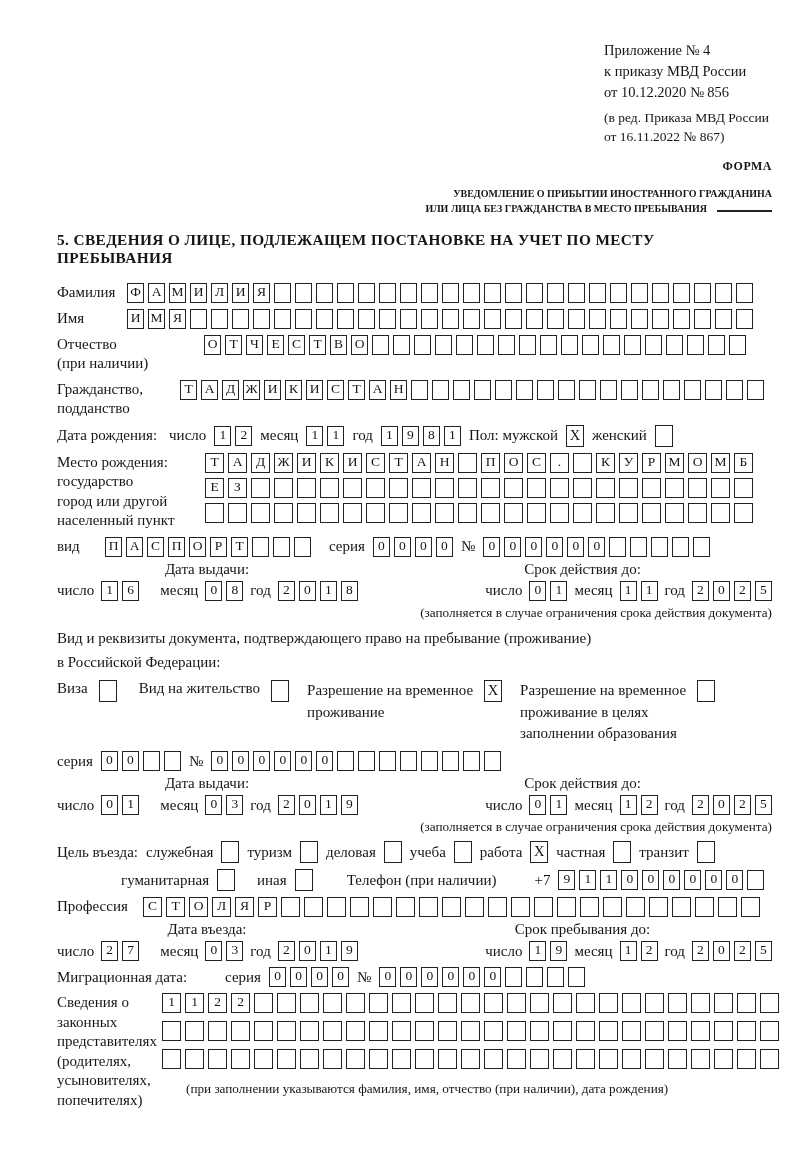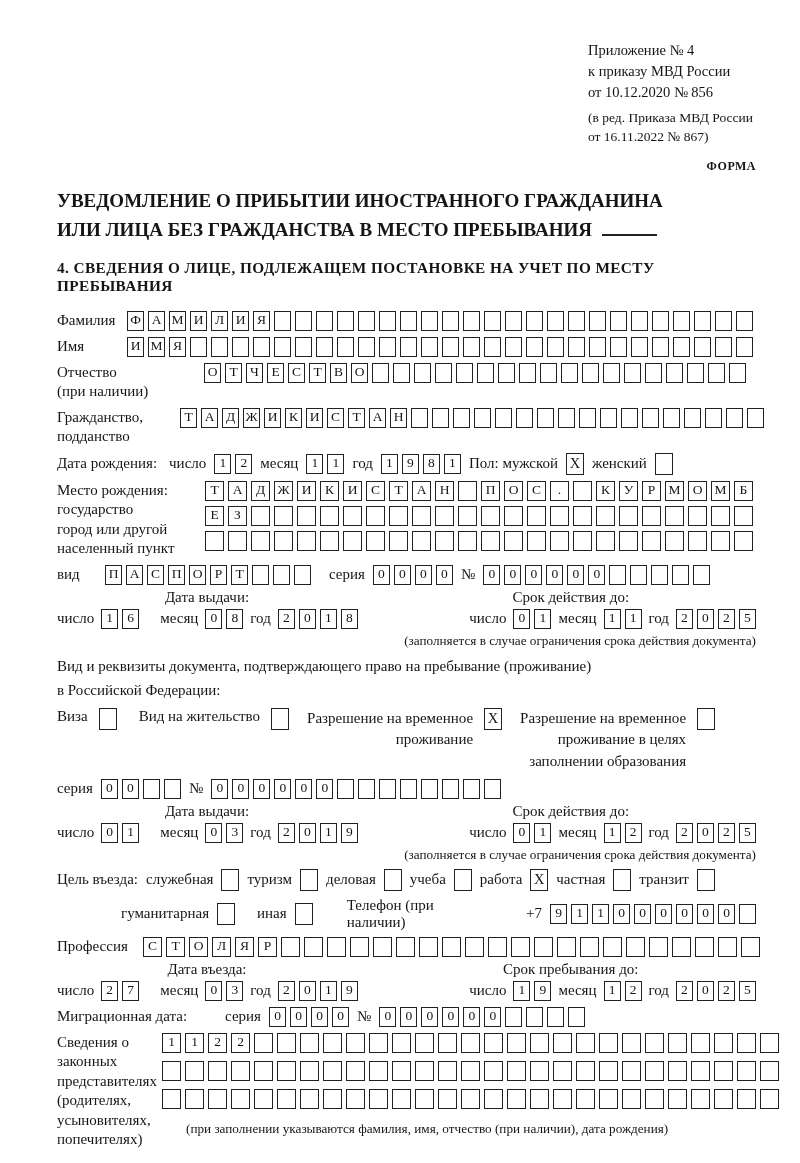--- a/index.html
+++ b/index.html
@@ -2,28 +2,28 @@
 <html><head>
 <meta charset="utf-8">
 <style>
   * { margin:0; padding:0; box-sizing:border-box; }
   html,body { background:#ffffff; }
   body {
     width:800px; height:1163px; overflow:hidden;
     font-family:"Liberation Serif","DejaVu Serif",serif;
     color:#151515; font-size:15px;
   }
-  .page { padding:40px 44px 0 57px; height:100%; }
+  .page { padding:40px 28px 0 57px; height:100%; }
 
   
   .hdr { width:168px; margin-left:auto; font-size:14.5px; line-height:1.45; }
   .hdr .l2 { margin-top:6px; font-size:13.5px; line-height:1.4; }
   .forma { text-align:right; font-weight:bold; font-size:12px; margin-top:12px; letter-spacing:0.5px; }
 
-  .title { text-align:left; font-weight:bold; font-size:19px; margin-top:12px; line-height:1.55;font-family:Liberation Serif, serif; }
+  .title { text-align:right; font-weight:bold; font-size:10px; margin-top:12px; line-height:1.55;font-family:Liberation Serif, serif; }
   .blank { display:inline-block; width:55px; border-bottom:2px solid #222; height:0.9em; margin-left:10px; }
   .sec { font-weight:bold; font-size:15.3px; margin-top:14px; letter-spacing:0.4px; }
 
   
   .frow { display:flex; align-items:center; margin-top:6px; gap:8px; }
   .frow.top { align-items:flex-start; }
   .lab { flex:0 0 auto; line-height:1.3; }
   .w62  { width:62px; }
   .w139 { width:139px; }
   .w115 { width:115px; }
@@ -53,21 +53,21 @@
   .dh { text-align:center; margin-bottom:3px; }
   .dhalf.left .dh { width:300px; }
   .dr { display:flex; align-items:center; gap:7px; }
   .dhalf.right .dr { justify-content:flex-end; }
   .note { text-align:right; font-size:13.2px; margin-top:4px; }
 
   
   .resline { margin-top:6px; line-height:1.5; }
   .opts { display:flex; align-items:flex-start; margin-top:6px; }
   .opt { display:flex; align-items:flex-start; gap:11px; }
-  .optml { text-align:right; line-height:1.45; } .mlx22 { margin-left:22px; } .mlx18 { margin-left:18px; }
+  .optml { text-align:left; line-height:1.45; } .mlx22 { margin-left:22px; } .mlx18 { margin-left:18px; }
 
   .indent { margin-left:64px; }
   .ml14 { margin-left:14px; } .ml26 { margin-left:26px; } .ml30 { margin-left:30px; }
 
   .bnote { font-size:13.2px; margin-top:4px; margin-left:120px; }
 </style>
 </head>
 <body>
 
 <div class="page">
@@ -84,21 +84,21 @@
 
   <div class="forma">ФОРМА</div>
 
   <div class="title">
     <div>УВЕДОМЛЕНИЕ О ПРИБЫТИИ ИНОСТРАННОГО ГРАЖДАНИНА</div>
     <div>
       <span>ИЛИ ЛИЦА БЕЗ ГРАЖДАНСТВА В МЕСТО ПРЕБЫВАНИЯ</span><span class="blank"></span>
     </div>
   </div>
 
-  <div class="sec">4. СВЕДЕНИЯ О ЛИЦЕ, ПОДЛЕЖАЩЕМ ПОСТАНОВКЕ НА УЧЕТ ПО МЕСТУ ПРЕБЫВАНИЯ</div>
+  <div class="sec">5. СВЕДЕНИЯ О ЛИЦЕ, ПОДЛЕЖАЩЕМ ПОСТАНОВКЕ НА УЧЕТ ПО МЕСТУ ПРЕБЫВАНИЯ</div>
 
   <div class="frow" style="margin-top:16px;">
     <span class="lab w62">Фамилия</span>
     <span class="cells">
         <span class="cell">Ф</span>
         <span class="cell">А</span>
         <span class="cell">М</span>
         <span class="cell">И</span>
         <span class="cell">Л</span>
         <span class="cell">И</span>

